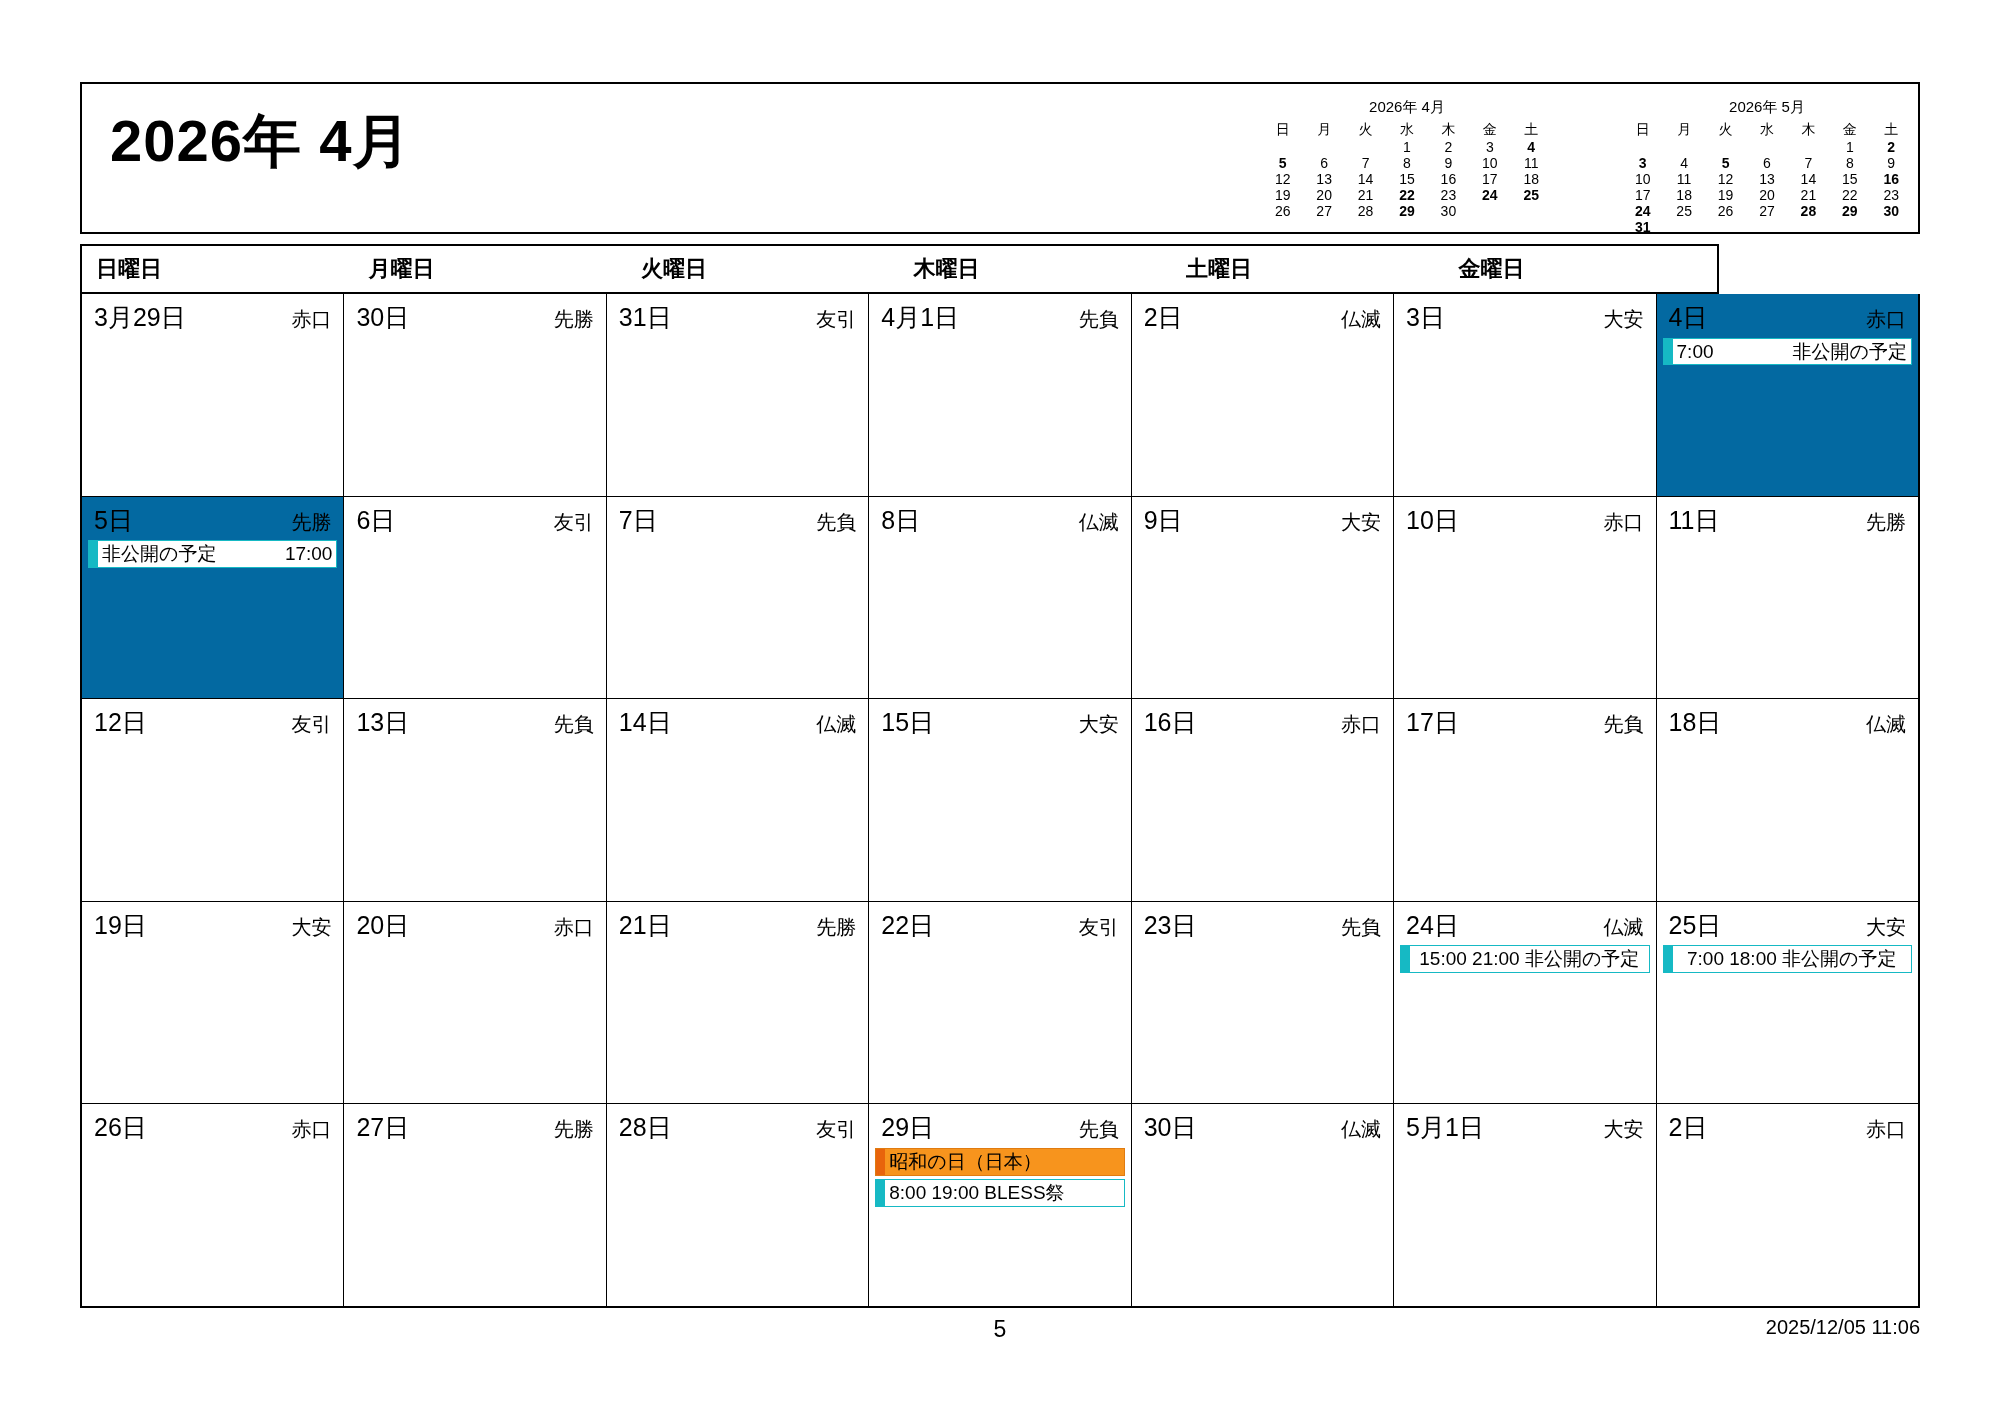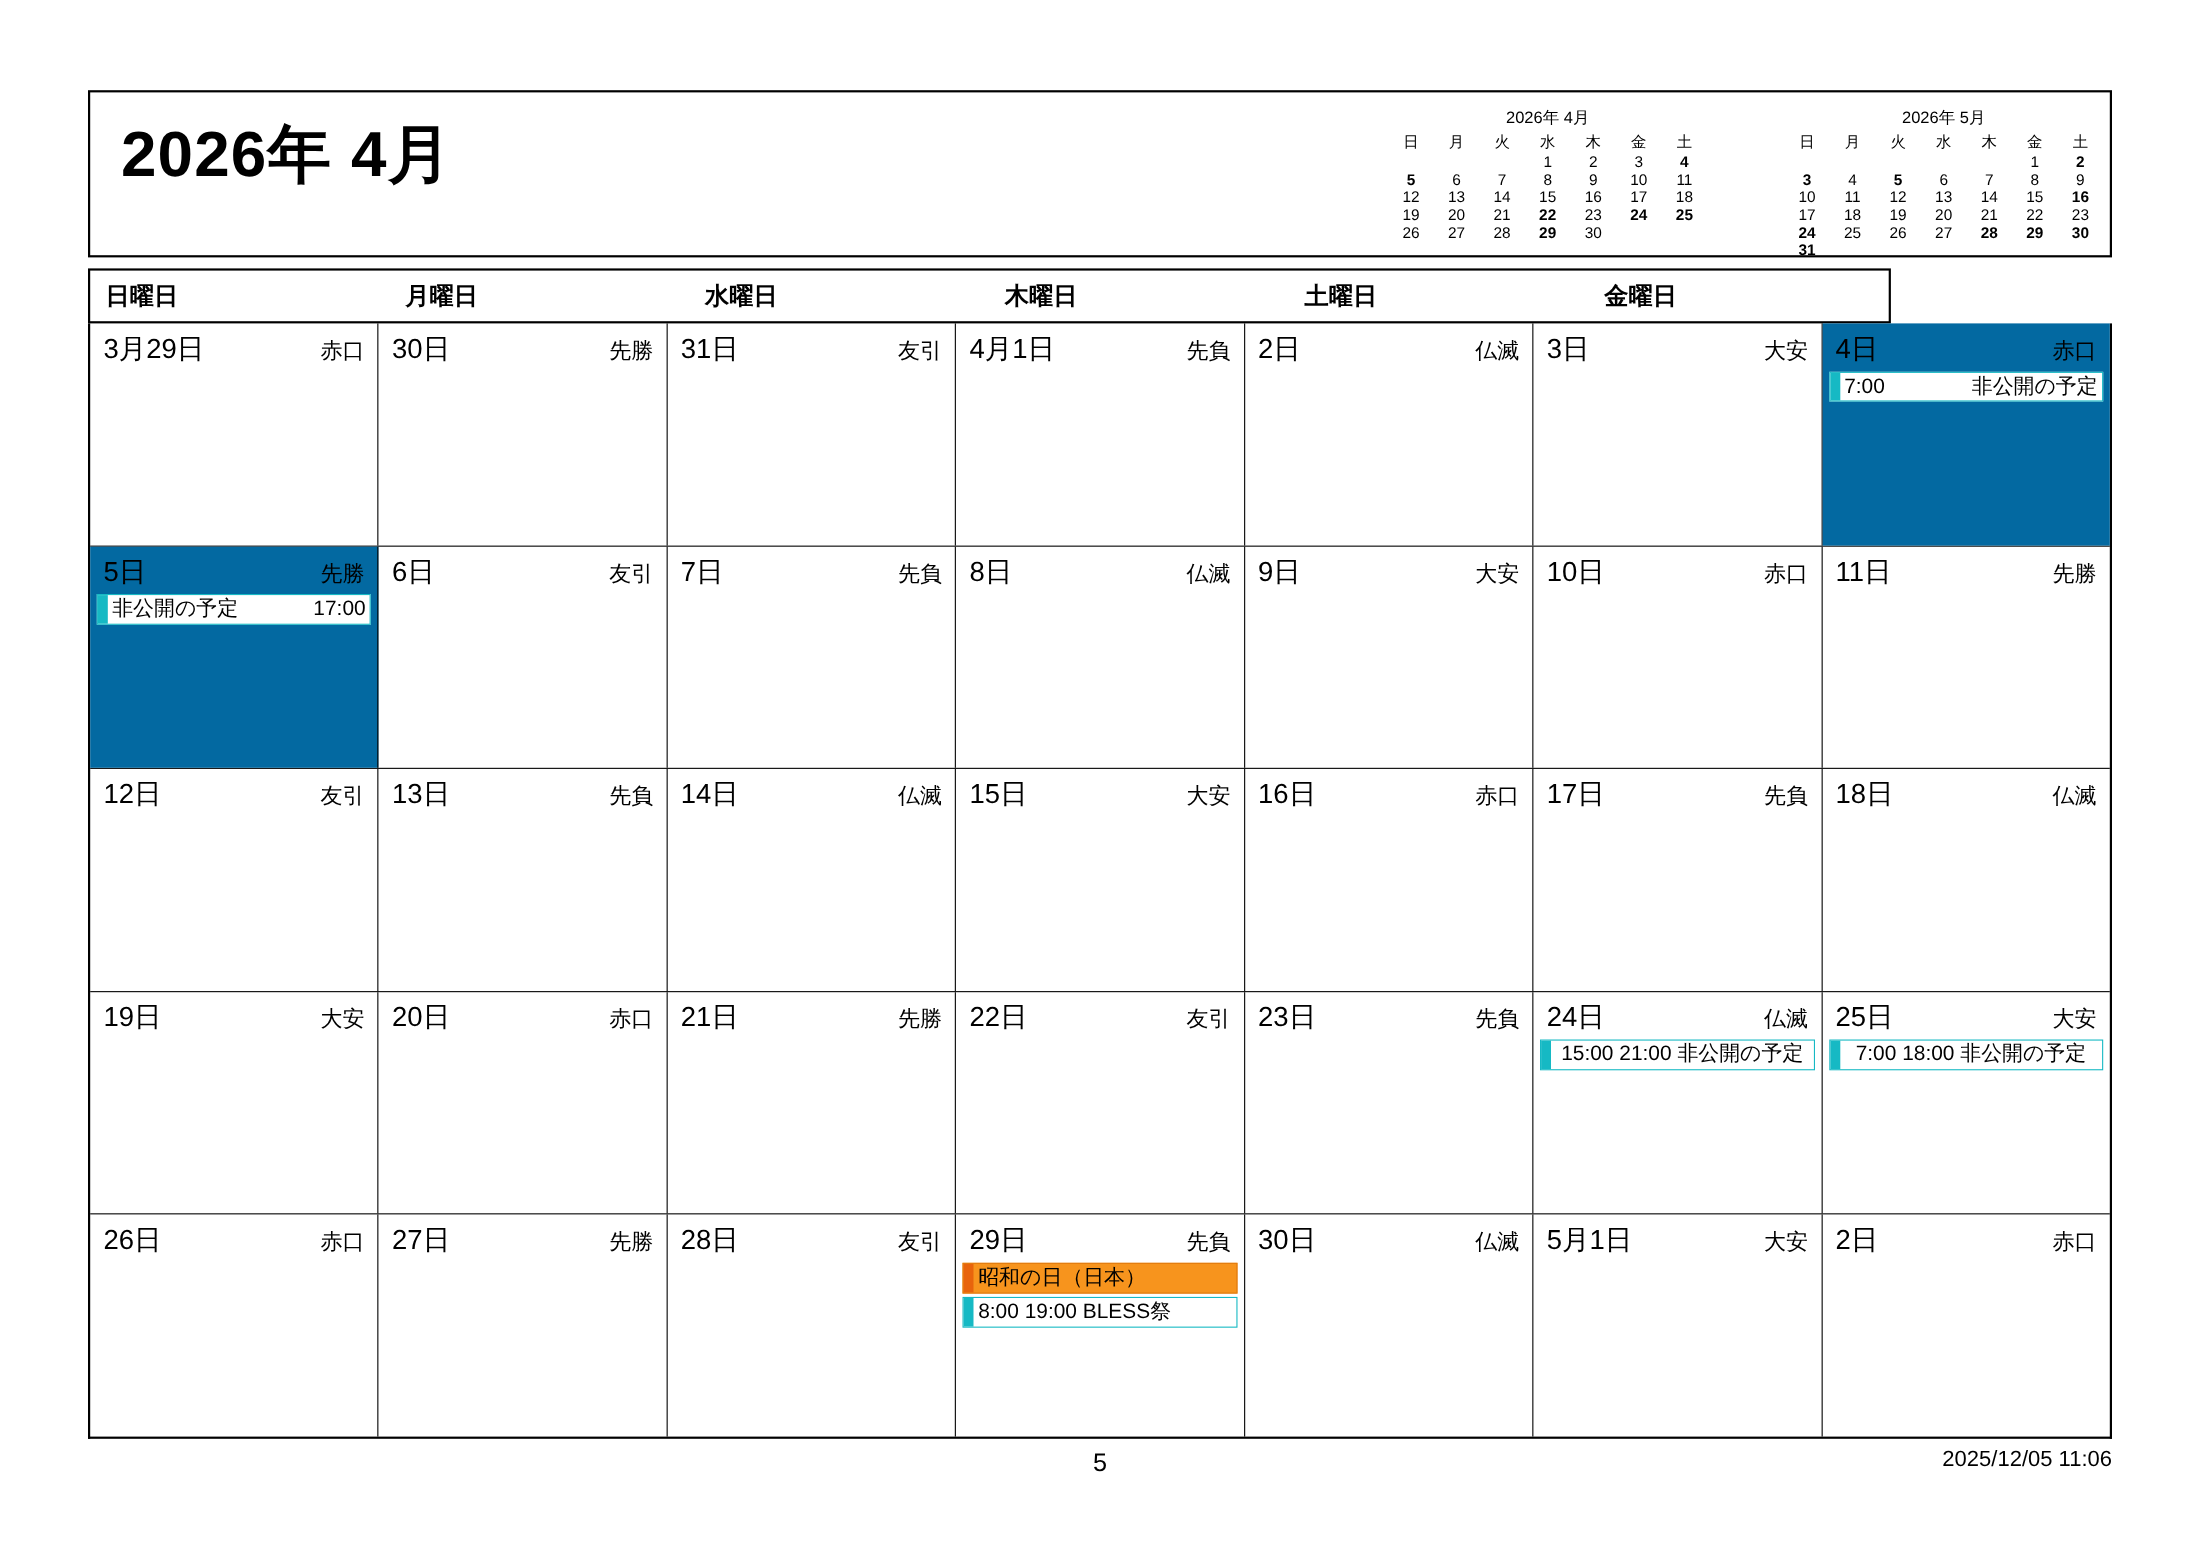--- a/index.html
+++ b/index.html
@@ -333,21 +333,21 @@
               <td></td>
             </tr>
           </tbody>
       </table>
     </div>
   </div>
 
   <div class="weekday-row">
       <div class="weekday-cell">日曜日</div>
       <div class="weekday-cell">月曜日</div>
-      <div class="weekday-cell">水曜日</div>
+      <div class="weekday-cell">火曜日</div>
       <div class="weekday-cell">木曜日</div>
       <div class="weekday-cell">土曜日</div>
       <div class="weekday-cell">金曜日</div>
     </div>
 
   <div class="grid">
       <div class="week">
         <div class="day">
           <div class="day-head">
             <span>3月29日</span>

